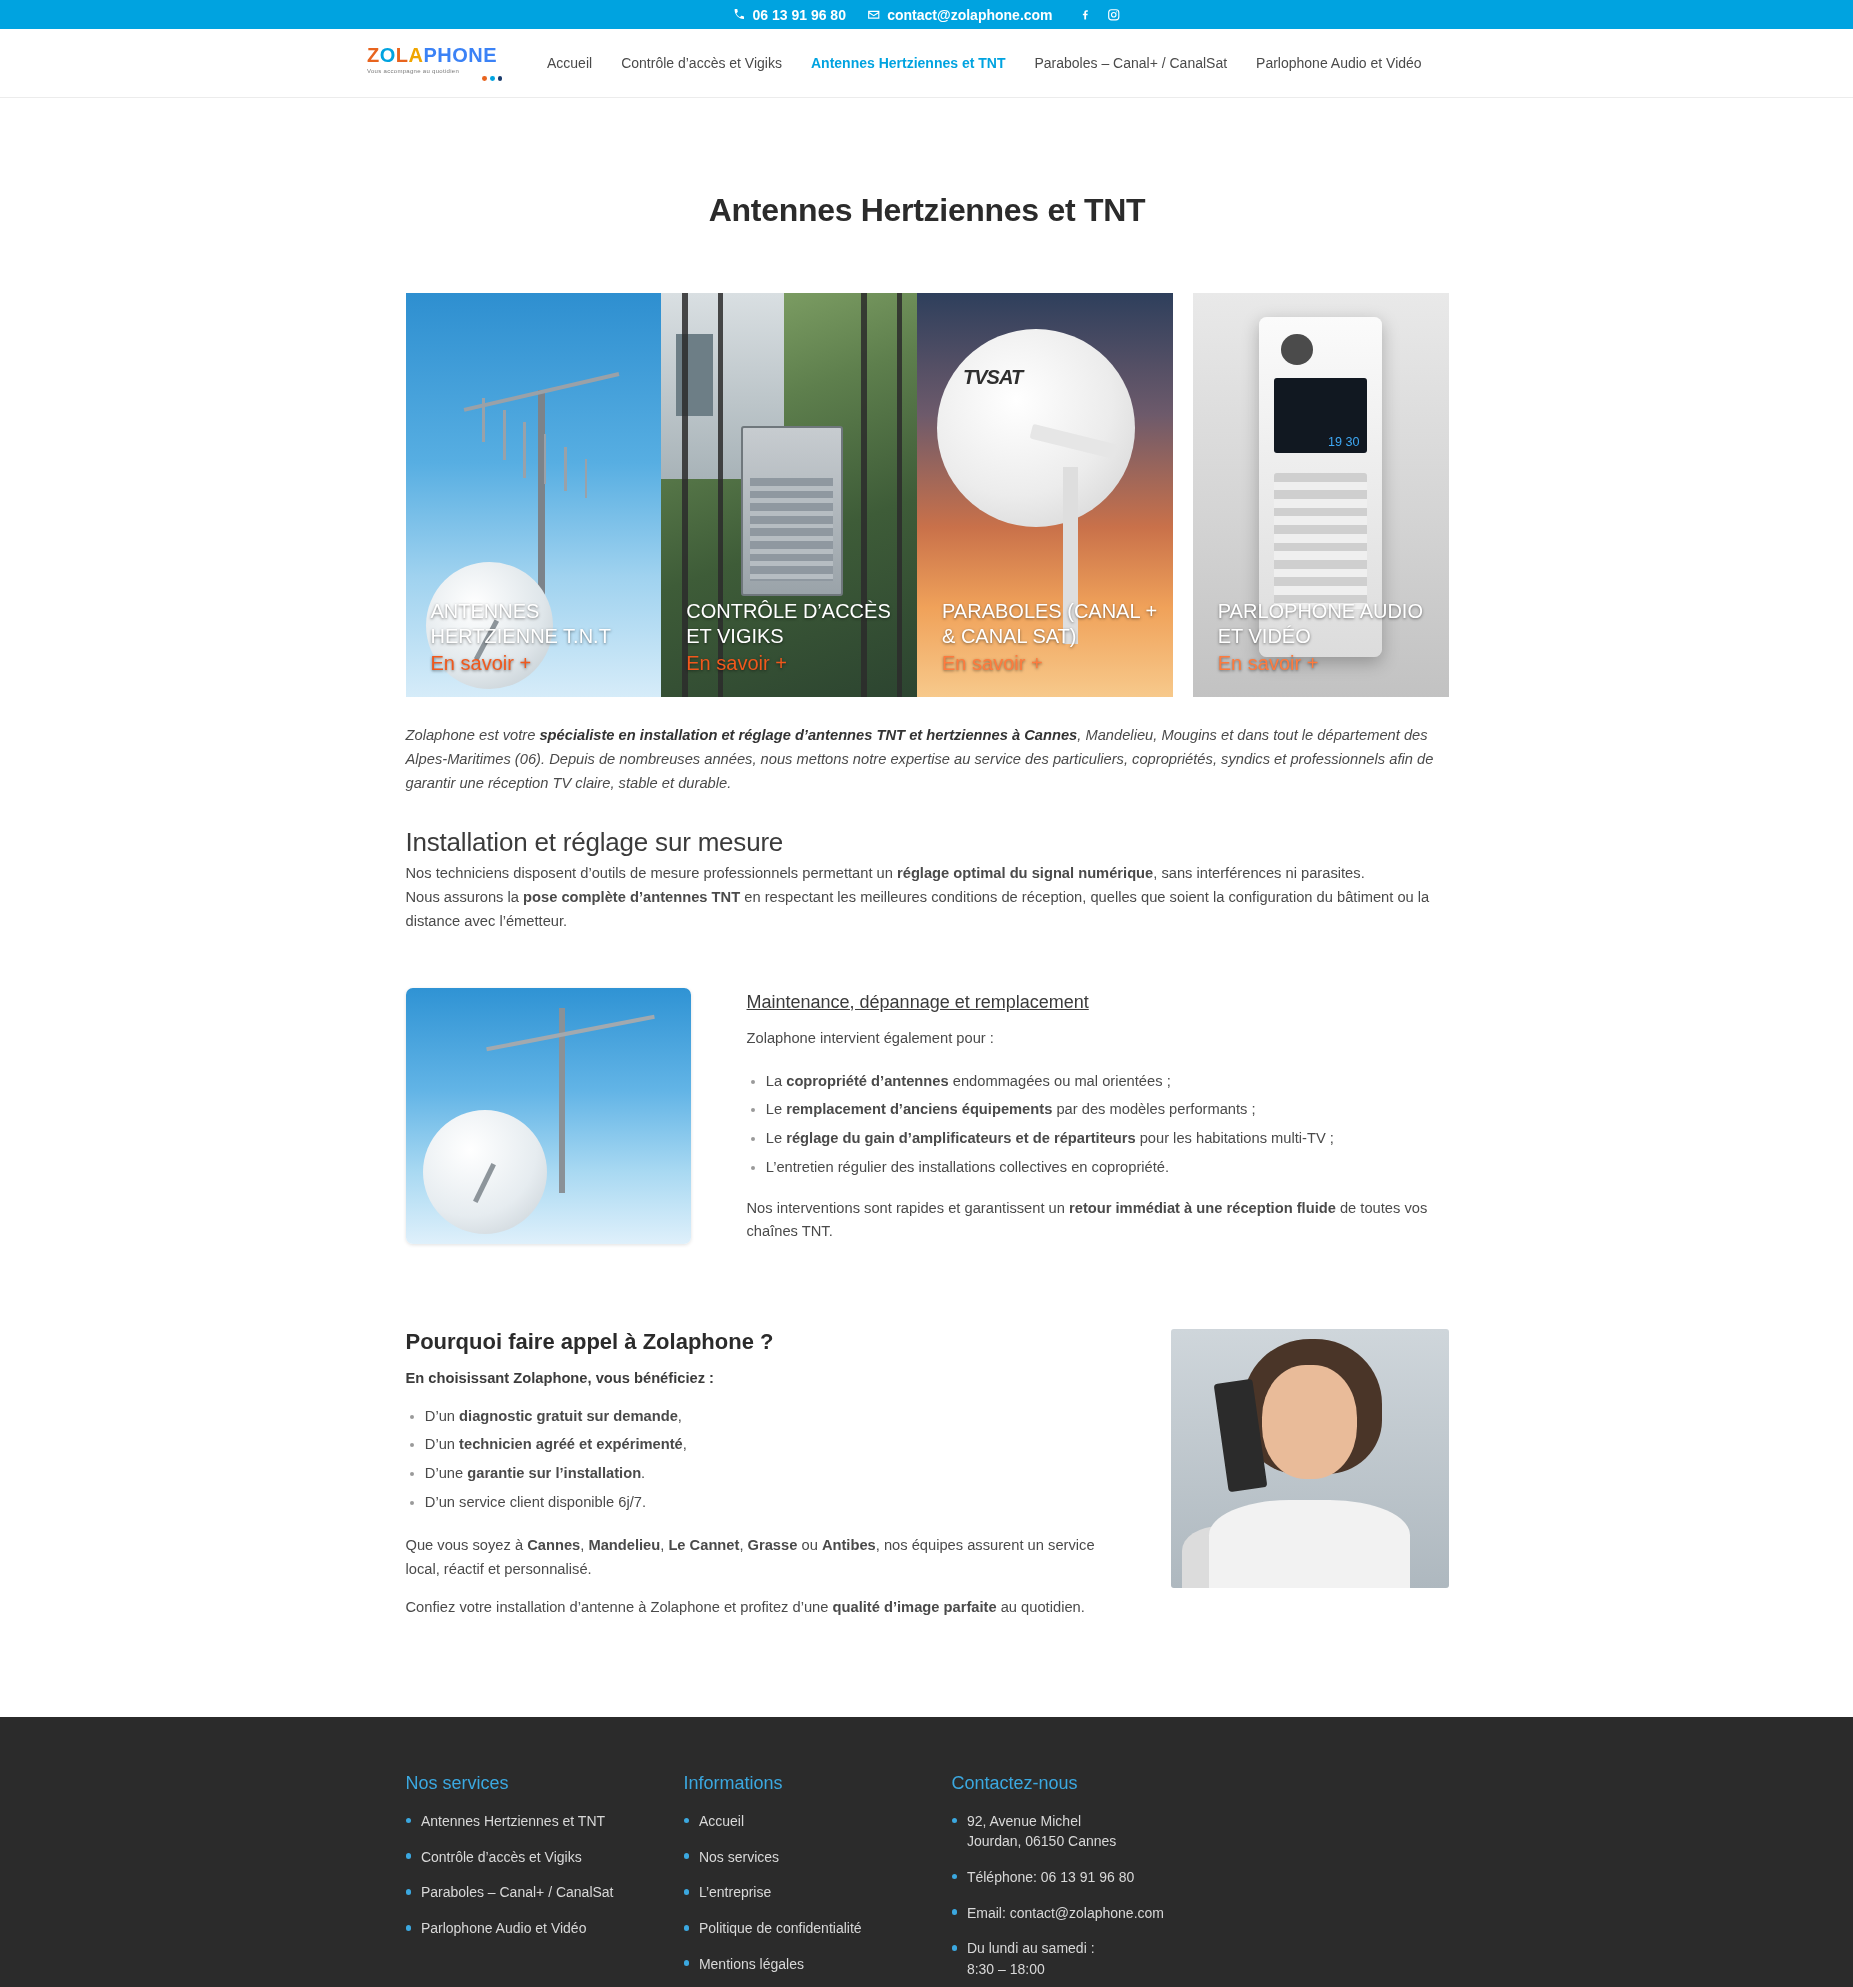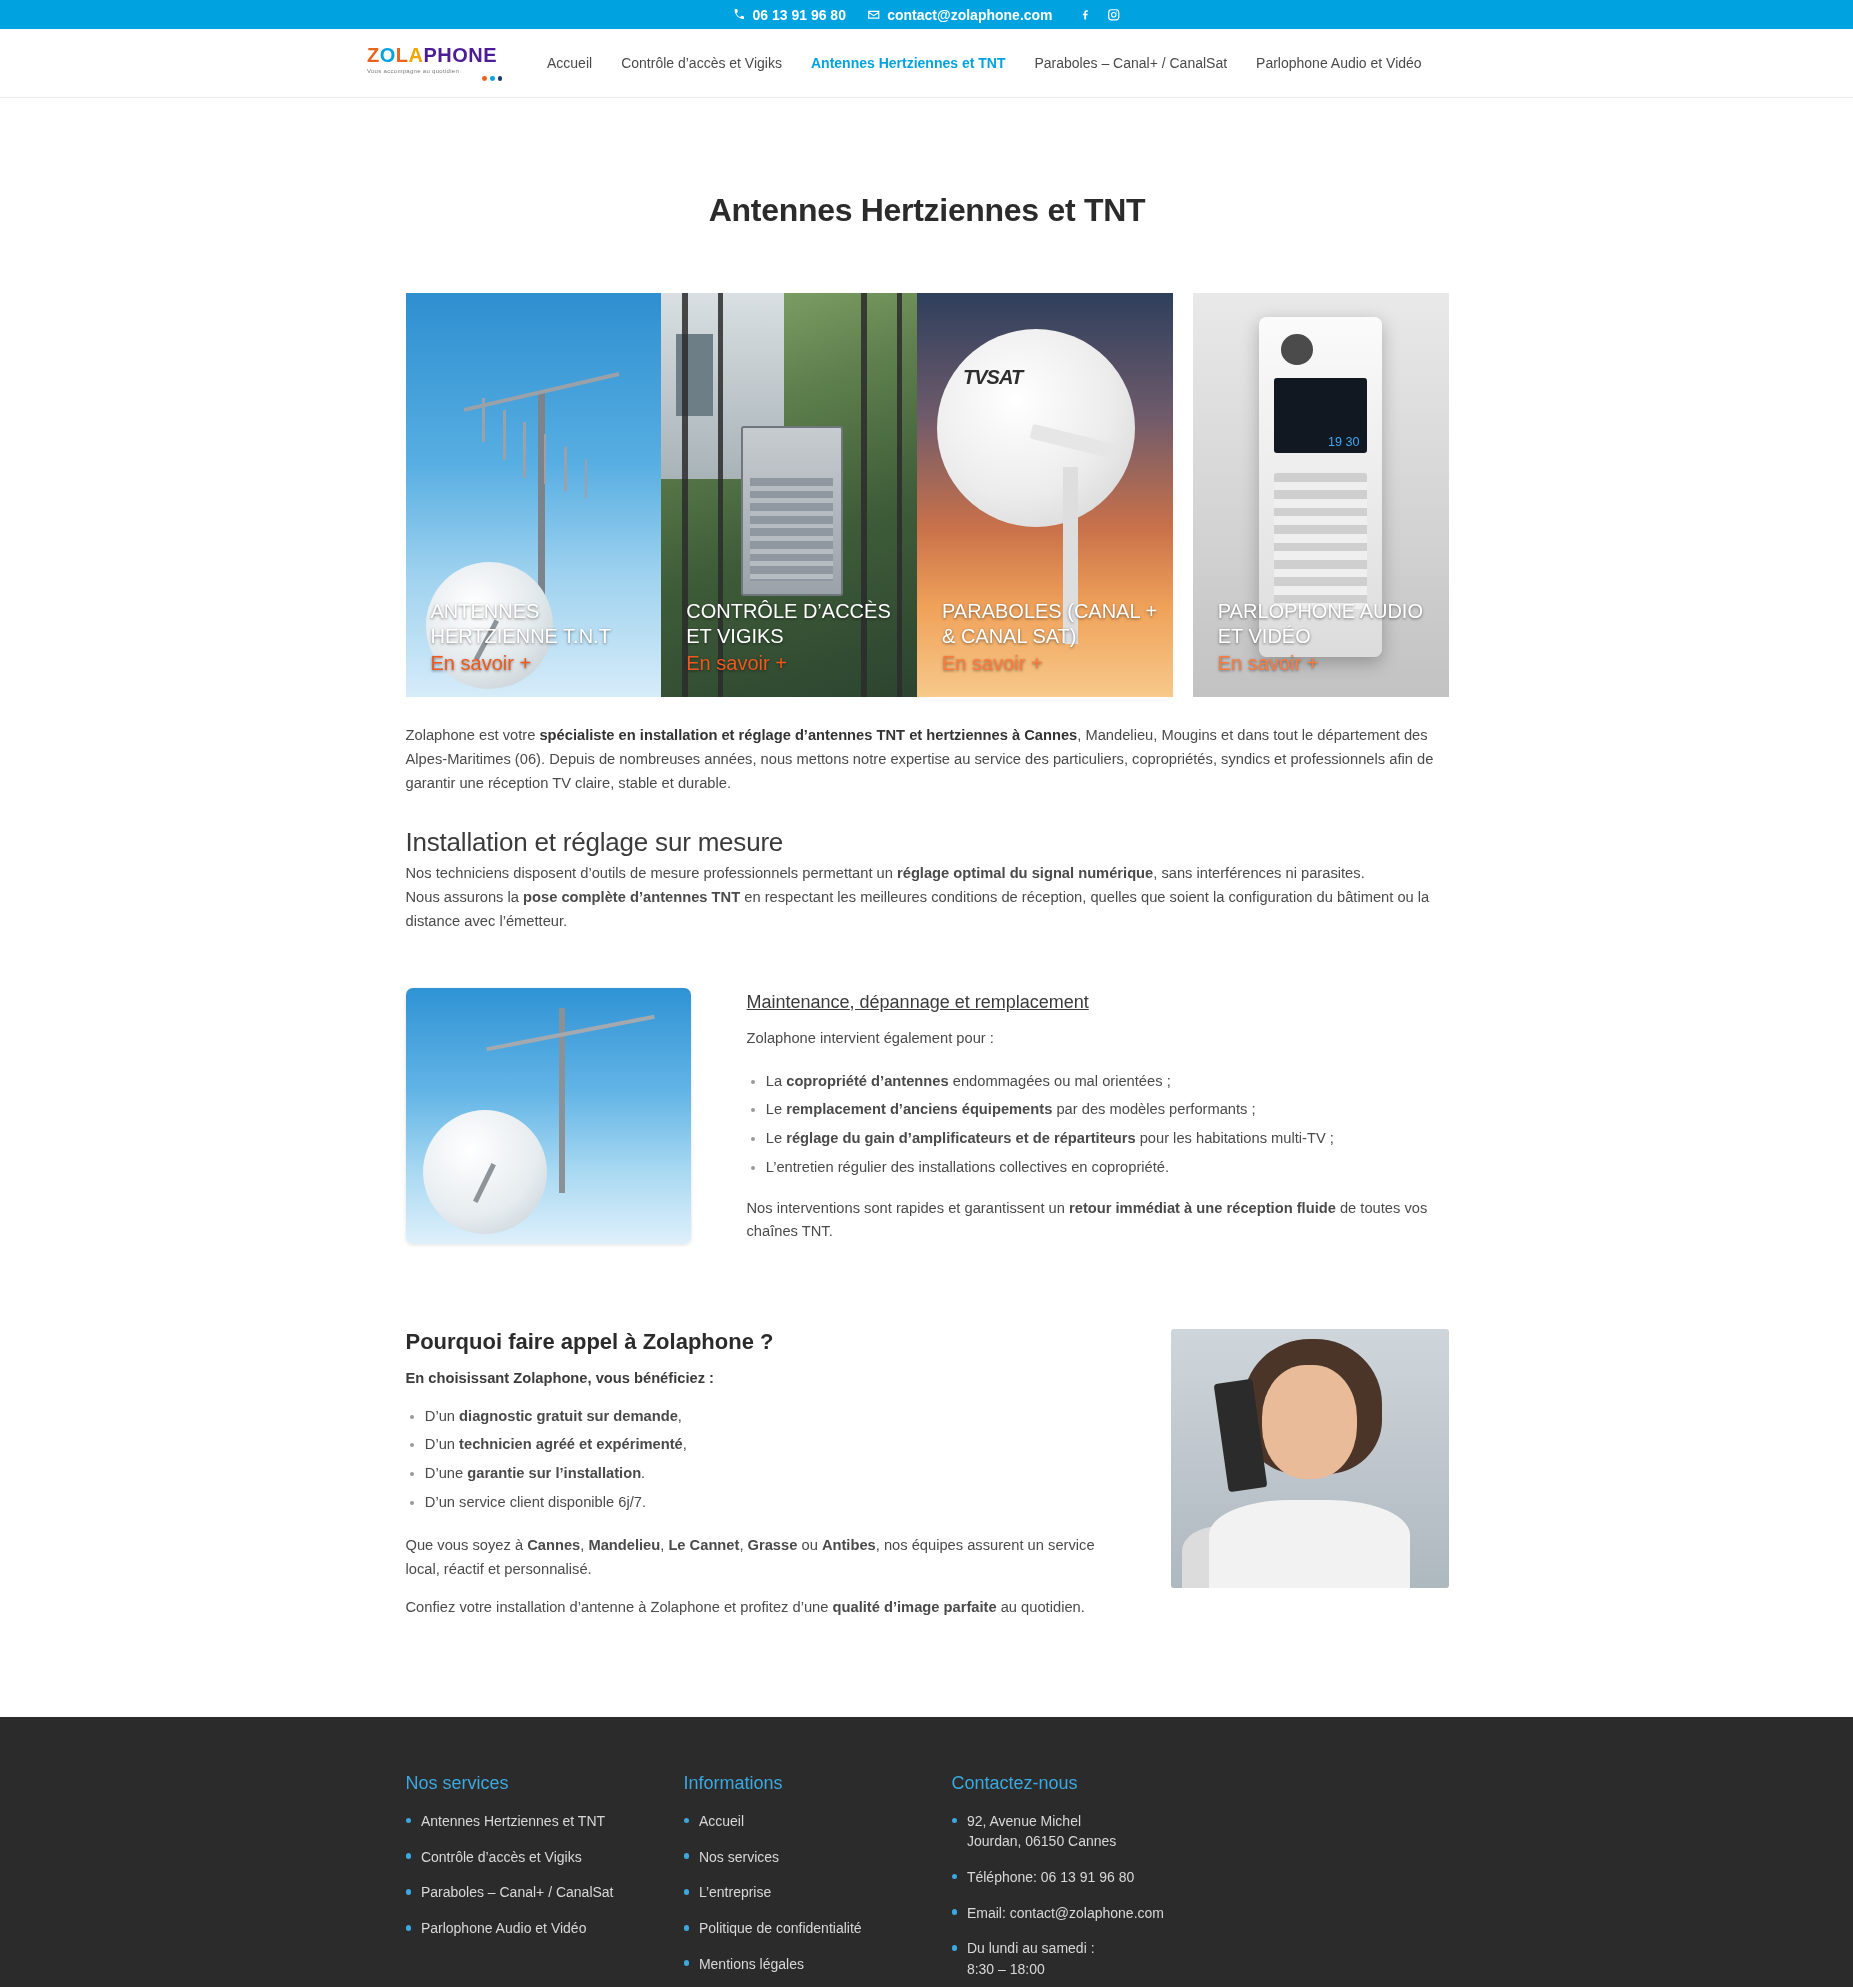--- a/index.html
+++ b/index.html
@@ -44,21 +44,21 @@
     display: flex;
     align-items: center;
     gap: 33px;
   }
   .logo { width: 147px; height: 42px; display:flex; flex-direction:column; justify-content:center; }
   .logo-word { font-size: 20px; font-weight: 800; letter-spacing: 0.5px; line-height: 1; }
   .logo-word .z { color:#e8641e; }
   .logo-word .o { color:#00a3e0; }
   .logo-word .l { color:#e8641e; }
   .logo-word .a { color:#f0a500; }
-  .logo-word .rest { color:#4c1d95; }
+  .logo-word .rest { color:#3b82f6; }
   .logo-tag { font-size: 6px; color:#7b7b7b; letter-spacing:0.3px; margin-top:2.9px; }
   .logo-dots { display:flex; gap:2.9px; margin-top:2.9px; justify-content:flex-end; padding-right:11.6px;}
   .logo-dots i { width:4.8px; height:4.8px; border-radius:50%; display:block; }
 
   .nav { display:flex; align-items:center; gap: 29px; font-size: 14px; color:#4a4a4a; }
   .nav .nav-item { padding: 5.8px 0; white-space: nowrap; }
   .nav .nav-item.active { color: #00a3e0; font-weight:600; }
 
   
   .page-title {
@@ -141,21 +141,21 @@
     border-radius:7.7px; box-shadow: 0 5.8px 17.4px rgba(0,0,0,.25);
   }
   .t4 .cam { position:absolute; left:18%; top:5%; width:26%; height:9%; background:#4b4b4b; border-radius:50%; }
   .t4 .scr { position:absolute; left:12%; top:18%; width:76%; height:22%; background:#111821; border-radius:2.9px; }
   .t4 .scr span { color:#3fa9f5; font-size:12.6px; position:absolute; right:7.7px; bottom:3.9px; }
   .t4 .kp { position:absolute; left:12%; top:46%; width:76%; height:40%;
     background: repeating-linear-gradient(180deg,#cfcfcf 0 8.7px,#efefef 8.7px 17.4px); border-radius:2.9px; }
 
   
   .body-text { font-size: 14.7px; line-height: 1.62; color: #4a4a4a; }
-  .intro { margin-top: 27px; }
+  .intro { margin-top: 27px; font-style: italic; }
   .intro b { color:#333; }
 
   h2.section {
     font-size: 26px;
     font-weight: 400;
     color: #3b3b3b;
     margin: 32px 0 11.6px 0;
     letter-spacing: -0.2px;
   }
   .p-tight { margin: 0 0 3.9px 0; }

